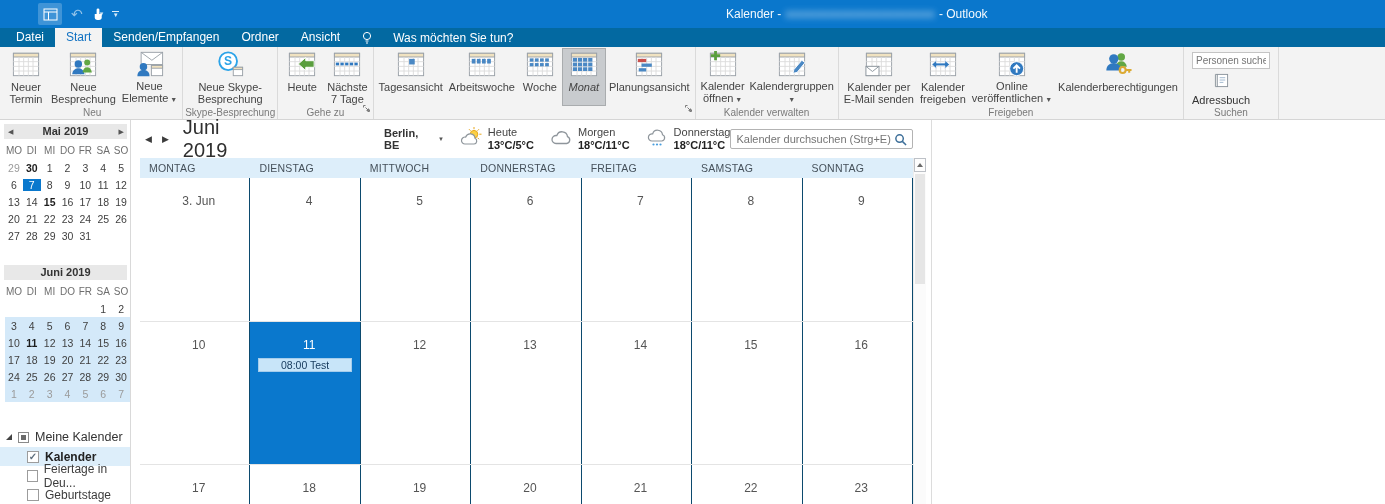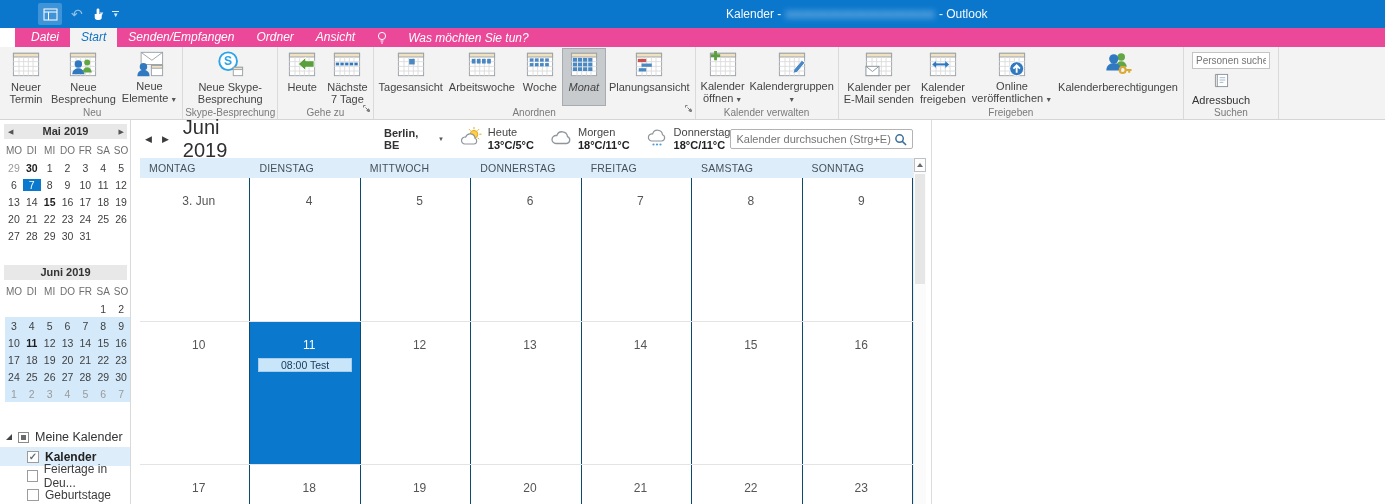--- a/index.html
+++ b/index.html
@@ -13,21 +13,21 @@
   .qat-box { width:24px; height:22px; background:rgba(255,255,255,.22); border-radius:2px; display:flex; align-items:center; justify-content:center; }
   .qat-undo { color:rgba(255,255,255,.55); font-size:14px; line-height:14px; }
   .qat-caret { color:rgba(255,255,255,.8); font-size:7px; margin-left:-4px; }
   .qat-custom { display:flex; flex-direction:column; align-items:center; gap:1px; }
   .qat-custom .bar { width:7px; border-top:1px solid rgba(255,255,255,.85); }
   .qat-custom .car { color:rgba(255,255,255,.85); font-size:6px; line-height:5px; }
   .wintitle { position:absolute; left:726px; top:0; height:28px; display:flex; align-items:center; color:rgba(255,255,255,.96); font-size:12px; white-space:pre; }
   .blurred { filter:blur(3px); opacity:.85; margin:0 4px; letter-spacing:.5px; }
 
   
-  .tabrow { position:absolute; left:15px; top:28px; right:0; height:19px; background:#ec4899; display:flex; align-items:stretch; padding-left:5px;font-style:italic; }
+  .tabrow { position:absolute; left:0; top:28px; right:0; height:19px; background:#0369a1; display:flex; align-items:stretch; padding-left:5px; }
   .tab { color:#fff; font-size:12px; line-height:19px; padding:0 11px; }
   .tab.active { background:#f3f3f3; color:#1071c2; }
   .assistant { display:flex; align-items:center; gap:20px; color:#fff; font-size:12px; padding:0 10px; }
 
   
   .ribbon { position:absolute; left:0; top:47px; right:0; height:73px; background:#f3f3f3; border-bottom:1px solid #d5d5d5; display:flex; align-items:stretch; padding-left:2px; }
   .rib-group { display:flex; flex-direction:column; border-right:1px solid #dadada; padding:1px 2px 0; position:relative; }
   .rib-row { display:flex; flex:1; align-items:flex-start; justify-content:center; }
   .rib-btn { display:flex; flex-direction:column; align-items:center; min-width:44px; max-width:88px; height:58px; padding:2px 3px 0; }
   .rib-btn.wide { max-width:150px; }
@@ -317,21 +317,20 @@
                   <rect x="1.5" y="3.5" width="27" height="4" fill="#f0e2c0" stroke="#9aa1a8"></rect>
                   <path d="M1.5 12.5h27M1.5 17.5h27M1.5 22.5h27M7.5 7.5v20M12.5 7.5v20M17.5 7.5v20M22.5 7.5v20" stroke="#dcdcdc" fill="none"></path>
                   <rect x="3" y="9.5" width="9" height="3.5" fill="#c9504c"></rect>
                   <rect x="7" y="14.5" width="11" height="3.5" fill="#4a88c4"></rect>
                   <rect x="4" y="19.5" width="8" height="3.5" fill="#4a88c4"></rect>
                 </svg>
               </div>
               <div class="rib-lbl"><span>Planungsansicht</span></div>
             </div>
           </div>
-          <div class="grp-label">Anordnen</div>
           <span class="launcher"><svg width="9" height="9" viewBox="0 0 9 9">
               <path d="M1.5 3.5v-2h2M7.5 5.5v2h-2M3.5 3.5l3 3M6.5 4.5v2h-2" fill="none" stroke="#7a7a7a"></path>
             </svg></span>
         </div>
         <div class="rib-group">
           <div class="rib-row">
             <div class="rib-btn">
               <div class="rib-icon">
                 <svg viewBox="0 0 30 30" width="28" height="28">
                   <rect x="1.5" y="3.5" width="27" height="24" fill="#fff" stroke="#9aa1a8"></rect>

